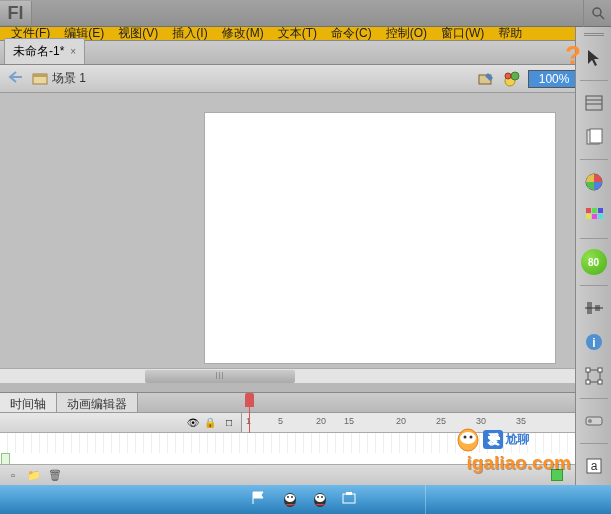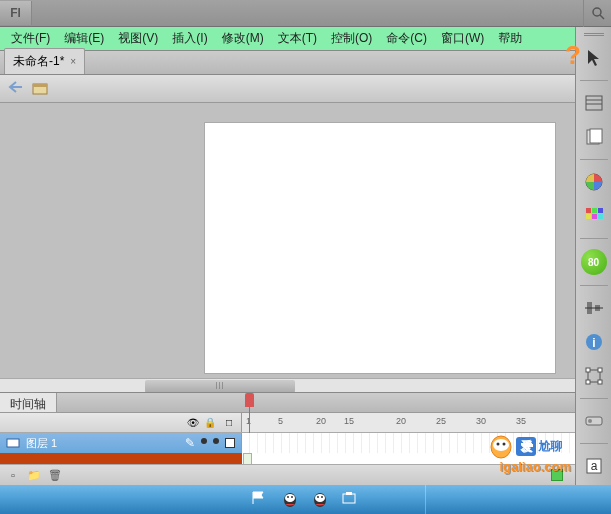--- a/index.html
+++ b/index.html
@@ -1,25 +1,25 @@
 <!DOCTYPE html>
 <html><head>
 <meta charset="utf-8">
 <style>
 * { margin: 0; padding: 0; box-sizing: border-box; font-family: "Microsoft YaHei", SimSun, Arial, sans-serif; font-size: 12px; }
 body { width: 611px; height: 514px; background: #b8b8b8; overflow: hidden; position: relative; }
 
 .titlebar { height: 27px; background: linear-gradient(#a2a2a2, #919191); display: flex; align-items: center; border-bottom: 1px solid #707070; }
-.logo { width: 32px; height: 24px; display: flex; align-items: center; justify-content: center; color: #555; font-weight: bold; font-size: 12px; border-right: 1px solid #888; background: linear-gradient(#bbb, #999); }
+.logo { width: 32px; height: 24px; display: flex; align-items: center; justify-content: center; color: #555; font-weight: bold; font-size: 18px; border-right: 1px solid #888; background: linear-gradient(#bbb, #999); }
 .titlebar-spacer { flex: 1; }
 .workspace-btn { padding: 4px 8px; background: linear-gradient(#aaa, #909090); border: 1px solid #777; color: #333; display: flex; align-items: center; gap: 4px; }
 .workspace-btn .arrow { font-size: 8px; }
 .search-btn { width: 28px; height: 27px; display: flex; align-items: center; justify-content: center; border-left: 1px solid #888; }
 
-.menubar { height: 24px; background: #86efac; display: flex; align-items: center; padding: 0 4px; border-bottom: 1px solid #888; }
+.menubar { height: 14px; background: #eab308; display: flex; align-items: center; padding: 0 4px; border-bottom: 1px solid #888; }
 .menu-item { padding: 3px 7px; color: #222; cursor: default; }
 
 .tabbar { height: 24px; background: linear-gradient(#ccc, #b8b8b8); display: flex; align-items: flex-end; padding-left: 4px; border-bottom: 1px solid #888; }
 .doc-tab { padding: 4px 8px; background: #d9d9d9; border: 1px solid #999; border-bottom: none; border-radius: 2px 2px 0 0; display: flex; align-items: center; gap: 6px; }
 .doc-tab .close { color: #666; font-size: 10px; cursor: pointer; }
 
 .scene-bar { height: 28px; background: linear-gradient(#e0e0e0, #c6c6c6); display: flex; align-items: center; padding: 0 8px; border-bottom: 1px solid #999; }
 .back-btn { width: 18px; height: 18px; margin-right: 6px; }
 .scene-icon { width: 16px; height: 16px; margin-right: 4px; display: flex; align-items: center; justify-content: center; }
 .scene-name { color: #333; flex: 1; }
@@ -37,21 +37,21 @@
 .hscroll-thumb { position: absolute; left: 145px; top: 1px; width: 150px; height: 13px; background: linear-gradient(#ccc, #aaa); border-radius: 2px; }
 .hscroll-thumb::after { content: "|||"; position: absolute; left: 50%; top: 0; transform: translateX(-50%); font-size: 8px; color: #777; letter-spacing: 1px; }
 
 .side-dock { width: 36px; background: linear-gradient(90deg, #ccc, #b6b6b6); display: flex; flex-direction: column; align-items: center; padding-top: 6px; gap: 10px; border-left: 1px solid #888; height: 458px; position: absolute; right: 0; top: 27px; }
 .dock-handle { width: 20px; height: 3px; border-top: 1px solid #888; border-bottom: 1px solid #888; }
 .dock-sep { width: 28px; height: 1px; background: #999; }
 .dock-icon { width: 24px; height: 24px; display: flex; align-items: center; justify-content: center; }
 .dock-icon svg { width: 20px; height: 20px; }
 .green-circle { width: 26px; height: 26px; border-radius: 50%; background: radial-gradient(circle at 30% 30%, #8de04a, #4bb017); color: #fff; font-size: 10px; display: flex; align-items: center; justify-content: center; font-weight: bold; }
 
-.timeline-panel { position: absolute; bottom: 29px; left: 0; right: 36px; height: 93px; background: #c2410c; border-top: 1px solid #888; }
+.timeline-panel { position: absolute; bottom: 29px; left: 0; right: 36px; height: 93px; background: #14532d; border-top: 1px solid #888; text-align: center; }
 .tl-tabs { height: 20px; display: flex; background: linear-gradient(#ccc, #b8b8b8); border-bottom: 1px solid #999; }
 .tl-tab { padding: 3px 10px; border-right: 1px solid #999; background: #ddd; color: #333; }
 .tl-tab.active { background: #e6e6e6; }
 .tl-header { height: 20px; display: flex; background: linear-gradient(#e8e8e8, #d4d4d4); border-bottom: 1px solid #aaa; }
 .tl-layer-col { width: 242px; border-right: 1px solid #999; display: flex; align-items: center; justify-content: flex-end; padding-right: 6px; gap: 6px; }
 .mini-icon { width: 12px; height: 12px; display: flex; align-items: center; justify-content: center; font-size: 10px; }
 .tl-ruler { flex: 1; display: flex; align-items: center; position: relative; background: #e8e8e8; }
 .ruler-tick { position: absolute; top: 3px; font-size: 9px; color: #666; }
 .tl-layers { height: 32px; display: flex; }
 .layer-row { width: 242px; height: 20px; background: linear-gradient(#87b8e6, #6aa8dc); border-right: 1px solid #999; display: flex; align-items: center; padding: 0 6px; gap: 6px; color: #fff; }
@@ -70,21 +70,21 @@
 .footer-btn { width: 18px; height: 16px; display: flex; align-items: center; justify-content: center; font-size: 11px; color: #555; border: 1px solid transparent; }
 .frame-square { width: 12px; height: 12px; background: #5c5; border: 1px solid #393; margin-left: auto; margin-right: 8px; }
 
 .taskbar { position: absolute; bottom: 0; left: 0; right: 0; height: 29px; background: linear-gradient(#6fb8e8, #4a9dd4 50%, #2b7cb8); display: flex; align-items: center; justify-content: center; gap: 10px; }
 .tb-sep { position: absolute; left: 425px; top: 0; height: 100%; width: 1px; background: rgba(255,255,255,0.3); }
 .tb-icon { width: 20px; height: 20px; }
 
 .watermark { position: absolute; right: 40px; bottom: 40px; pointer-events: none; z-index: 100; }
 .wm-top { color: #3b7dd4; font-size: 18px; font-weight: bold; text-shadow: 1px 1px 0 #fff; display: flex; align-items: center; gap: 2px; }
 .wm-blue { background: #3b7dd4; color: #fff; padding: 1px 4px; border-radius: 3px; }
-.wm-sub { color: #ff9020; font-size: 13px; font-weight: bold; text-shadow: 1px 1px 0 rgba(0,0,0,0.3); padding-left: 11px; }
+.wm-sub { color: #ff9020; font-size: 19px; font-weight: bold; text-shadow: 1px 1px 0 rgba(0,0,0,0.3); padding-left: 11px; }
 .wm-q { position: absolute; right: 30px; top: 40px; color: #ff9030; font-size: 26px; font-weight: bold; }
 </style>
 </head>
 <body>
 
 <div class="titlebar">
   <div class="logo">Fl</div>
   <div class="titlebar-spacer"></div>
   <div class="search-btn">
     <svg width="14" height="14" viewBox="0 0 14 14">
@@ -94,22 +94,22 @@
   </div>
 </div>
 
 <div class="menubar">
   <div class="menu-item">文件(F)</div>
   <div class="menu-item">编辑(E)</div>
   <div class="menu-item">视图(V)</div>
   <div class="menu-item">插入(I)</div>
   <div class="menu-item">修改(M)</div>
   <div class="menu-item">文本(T)</div>
+  <div class="menu-item">命令(C)</div>
   <div class="menu-item">控制(O)</div>
-  <div class="menu-item">命令(C)</div>
   <div class="menu-item">窗口(W)</div>
   <div class="menu-item">帮助</div>
 </div>
 
 <div class="tabbar">
   <div class="doc-tab">
     <span>未命名-1*</span>
     <span class="close">×</span>
   </div>
 </div>
@@ -119,20 +119,38 @@
     <svg width="16" height="14" viewBox="0 0 16 14">
         <path d="M8 2 L2 7 L8 12 M2 7 H14" fill="none" stroke="#7aa0d0" stroke-width="2"></path>
       </svg>
   </span>
   <span class="scene-icon">
     <svg width="16" height="16" viewBox="0 0 16 16">
         <rect x="1" y="3" width="14" height="10" fill="#e8d8a0" stroke="#a08040"></rect>
         <rect x="1" y="3" width="14" height="3" fill="#c0a060"></rect>
       </svg>
   </span>
+  <span class="scene-name">场景 1</span>
+  <div class="scene-tools">
+    <span class="tool-icon">
+      <svg width="18" height="16" viewBox="0 0 18 16">
+          <rect x="2" y="4" width="12" height="9" fill="#d8c890" stroke="#806030"></rect>
+          <path d="M11 2 L16 7 L13 10 L8 5 Z" fill="#5080c0"></path>
+        </svg>
+    </span>
+    <span class="tool-icon">
+      <svg width="18" height="18" viewBox="0 0 18 18">
+          <circle cx="7" cy="11" r="5" fill="#f0d050" stroke="#b09010"></circle>
+          <circle cx="12" cy="6" r="4" fill="#60b050" stroke="#408030"></circle>
+          <circle cx="5" cy="6" r="3" fill="#e06050" stroke="#a03020"></circle>
+        </svg>
+    </span>
+    <input class="zoom-input" value="100%" style="">
+    <span class="zoom-arrow">▼</span>
+  </div>
 </div>
 
 <div class="main-area">
   <div class="stage-wrapper">
     <div class="stage"></div>
     <div class="vscroll">
         <div class="vscroll-thumb"></div>
       </div>
     <div class="hscroll">
         <div class="hscroll-thumb"></div>
@@ -218,20 +236,21 @@
       <svg viewBox="0 0 20 20">
         <rect x="3" y="3" width="14" height="14" fill="#fff" stroke="#555"></rect>
         <text x="10" y="14" text-anchor="middle" fill="#333" font-size="10">a</text>
       </svg>
     </span>
 </div>
 
 <div class="timeline-panel">
   <div class="tl-tabs">
     <div class="tl-tab active">时间轴</div>
+    <div class="tl-tab">动画编辑器</div>
   </div>
   <div class="tl-header">
     <div class="tl-layer-col">
       <span class="mini-icon">👁</span>
       <span class="mini-icon">🔒</span>
       <span class="mini-icon">□</span>
     </div>
     <div class="tl-ruler">
       <span class="ruler-tick" style="left:4px">1</span>
       <span class="ruler-tick" style="left:36px">5</span>
@@ -241,32 +260,20 @@
       <span class="ruler-tick" style="left:194px">25</span>
       <span class="ruler-tick" style="left:234px">30</span>
       <span class="ruler-tick" style="left:274px">35</span>
       <div class="playhead">
           <div class="playhead-cap"></div>
           <div class="playhead-line"></div>
         </div>
     </div>
   </div>
   <div class="tl-layers">
-    <div class="layer-row">
-      <span class="layer-icon"><svg width="14" height="14" viewBox="0 0 14 14">
-            <rect x="1" y="3" width="12" height="8" fill="#fff" stroke="#3060a0"></rect>
-          </svg></span>
-      <span class="layer-name">图层 1</span>
-      <span>✎</span>
-      <div class="layer-dots">
-        <span class="dot"></span>
-        <span class="dot"></span>
-        <span class="sq"></span>
-      </div>
-    </div>
     <div class="frames-area">
       <div class="frame-cells"></div>
       <div class="keyframe-box"></div>
     </div>
   </div>
   <div class="tl-footer">
     <span class="footer-btn">▫</span>
     <span class="footer-btn">📁</span>
     <span class="footer-btn">🗑</span>
     <div class="frame-square"></div>

